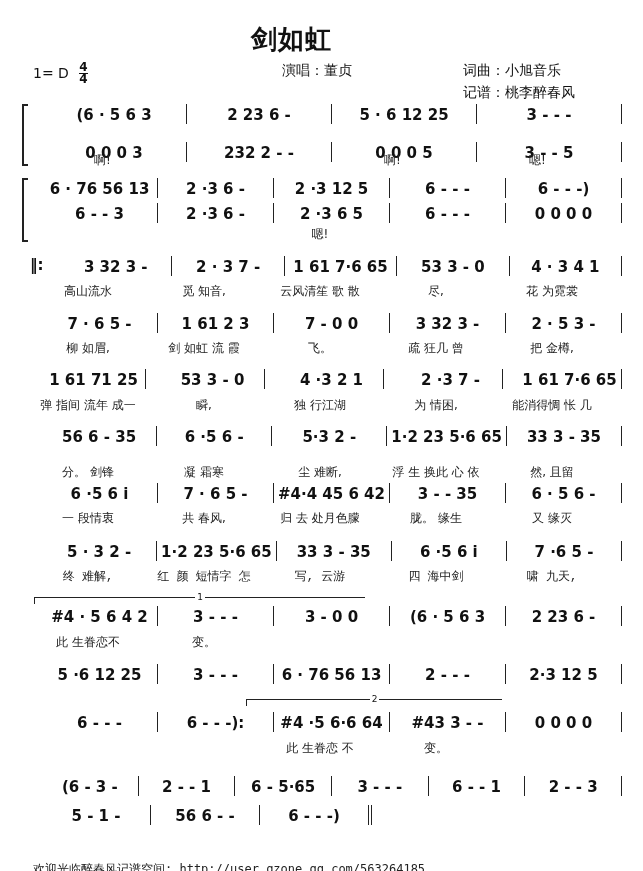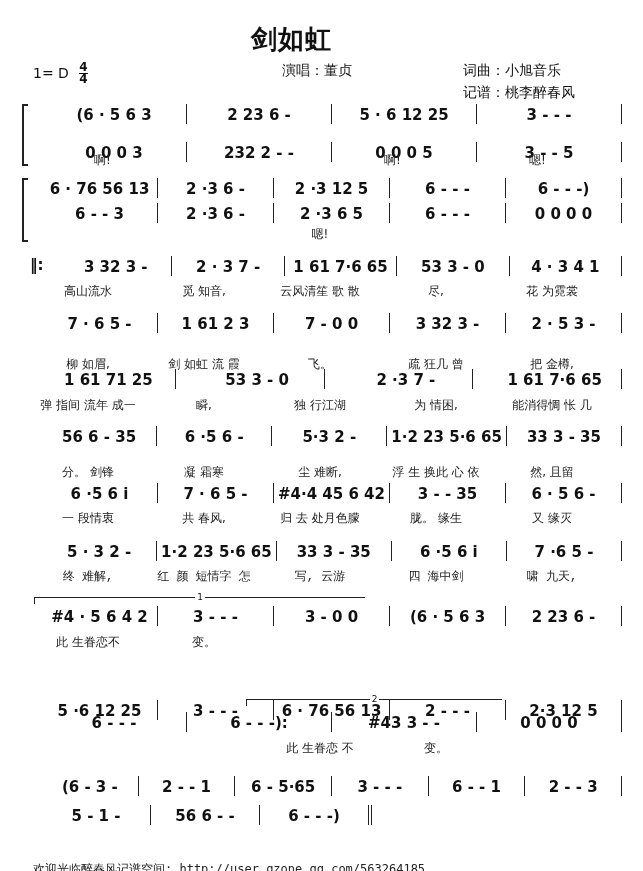--- a/index.html
+++ b/index.html
@@ -108,31 +108,32 @@
   <span>花 为霓裳</span>
 </div>
 
 <div class="line" style="top:313px;">
   <div class="bar">7 · 6 5 -</div>
   <div class="bar">1 61 2 3</div>
   <div class="bar">7 - 0 0</div>
   <div class="bar">3 32 3 -</div>
   <div class="bar">2 · 5 3 -</div>
 </div>
-<div class="lyr" style="top:356px;">
+<div class="lyr" style="top:340px;">
   <span>柳 如眉,</span>
   <span>剑 如虹 流 霞</span>
   <span>飞。</span>
   <span>疏 狂几 曾</span>
   <span>把 金樽,</span>
 </div>
 
 <div class="line" style="top:369px;gap:15px;">
   <div class="bar">1 61 71 25</div>
   <div class="bar">53 3 - 0</div>
+  <div class="bar">4 ·3 2 1</div>
   <div class="bar">2 ·3 7 -</div>
   <div class="bar">1 61 7·6 65</div>
 </div>
 <div class="lyr" style="top:397px;">
   <span>弹 指间 流年 成一</span>
   <span>瞬,</span>
   <span>独 行江湖</span>
   <span>为 情困,</span>
   <span>能消得惆 怅 几</span>
 </div>
@@ -191,32 +192,33 @@
   <div class="bar">2 23 6 -</div>
 </div>
 <div class="lyr" style="top:634px;">
   <span>此 生眷恋不</span>
   <span>变。</span>
   <span></span>
   <span></span>
   <span></span>
 </div>
 
-<div class="line" style="top:700px;">
+<div class="line" style="top:664px;">
   <div class="bar">5 ·6 12 25</div>
   <div class="bar">3 - - -</div>
   <div class="bar">6 · 76 56 13</div>
   <div class="bar">2 - - -</div>
   <div class="bar">2·3 12 5</div>
 </div>
 
 <div class="volta" style="left:246px;top:699px;width:255px;"><span>2</span></div>
 <div class="line" style="top:712px;">
   <div class="bar">6 - - -</div>
   <div class="bar">6 - - -):</div>
+  <div class="bar">#4 ·5 6·6 64</div>
   <div class="bar">#43 3 - -</div>
   <div class="bar">0 0 0 0</div>
 </div>
 <div class="lyr" style="top:740px;">
   <span></span>
   <span></span>
   <span>此 生眷恋 不</span>
   <span>变。</span>
   <span></span>
 </div>

